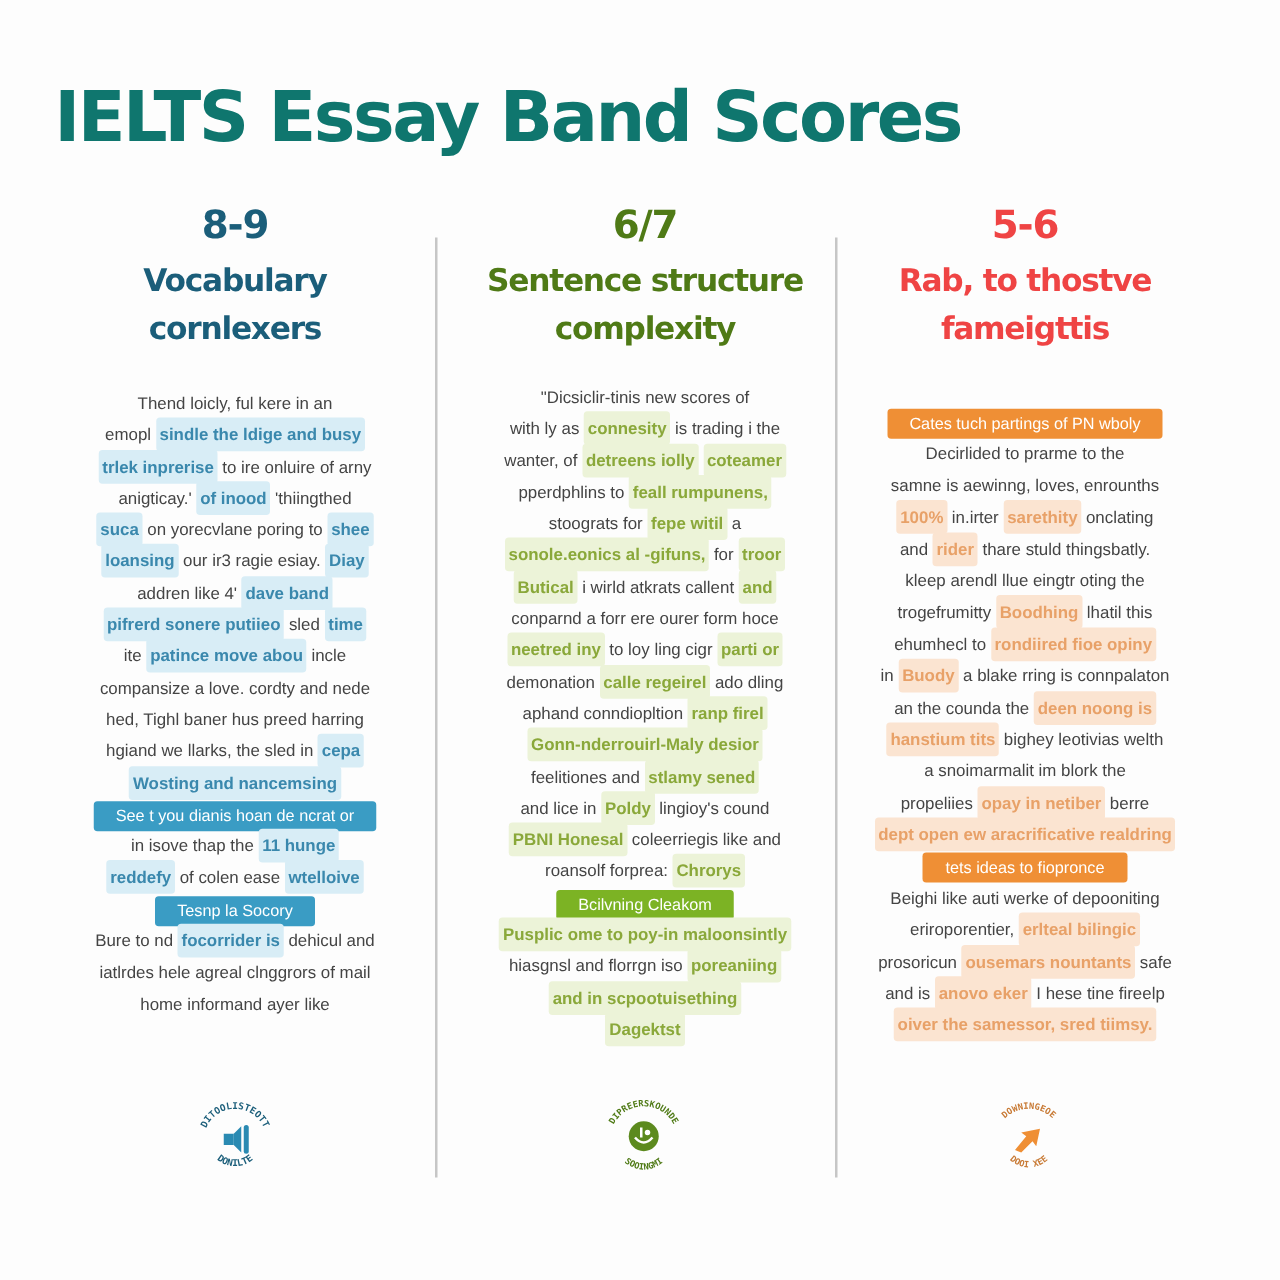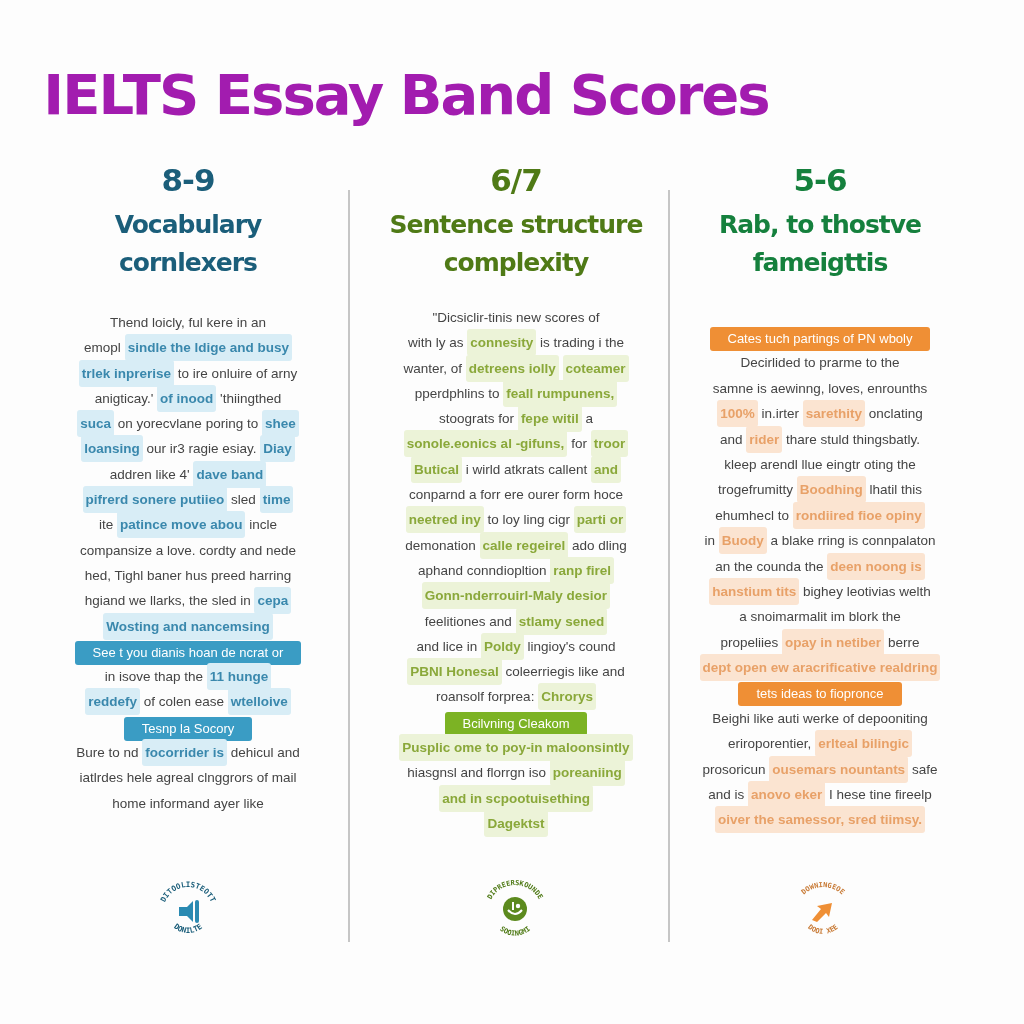--- a/index.html
+++ b/index.html
@@ -2,38 +2,38 @@
 <html><head>
 <meta charset="utf-8">
 <style>
   * { box-sizing: border-box; margin: 0; padding: 0; }
   html, body { width: 1024px; height: 1024px; background: #fdfdfd; overflow: hidden; }
   body { position: relative; font-family: "Liberation Sans", "DejaVu Sans", sans-serif; }
 
   .title {
     position: absolute; top: 62px; left: 0; width: 812px; text-align: center;
     font-family: "DejaVu Sans", sans-serif; font-weight: bold; font-size: 56px;
-    letter-spacing: -2px; color: #a21caf;
+    letter-spacing: -2px; color: #0f766e;
   }
 
   .divider { position: absolute; top: 190px; width: 2px; height: 752px; background: #c6c6c6; }
   .divider.d1 { left: 348px; }
   .divider.d2 { left: 668px; }
 
   .col { position: absolute; top: 160px; text-align: center; }
   .col.c1 { left: 28px; width: 320px; }
   .col.c2 { left: 356px; width: 320px; }
   .col.c3 { left: 660px; width: 320px; }
 
   .band { font-family: "DejaVu Sans", sans-serif; font-weight: bold; font-size: 31px; height: 40px; line-height: 40px; letter-spacing: -1px; }
   .heading { font-family: "DejaVu Sans", sans-serif; font-weight: bold; font-size: 25px; line-height: 38px; letter-spacing: -1px; margin-top: 6px; }
 
   .c1 .band, .c1 .heading { color: #1b5e7a; }
   .c2 .band, .c2 .heading { color: #4f7a16; }
-  .c3 .band, .c3 .heading { color: #15803d; }
+  .c3 .band, .c3 .heading { color: #ef4444; }
 
   .body { position: absolute; left: 0; width: 100%; text-align: center; font-size: 13.5px; color: #444; }
   .c1 .body { top: 150px; }
   .c2 .body { top: 145px; }
   .c3 .body { top: 165px; }
 
   .line { height: 25.3px; line-height: 25.3px; white-space: nowrap; }
   .c3 .line { height: 25.4px; line-height: 25.4px; }
 
   .hl { border-radius: 3px; padding: 6px 3px; font-weight: bold; }

